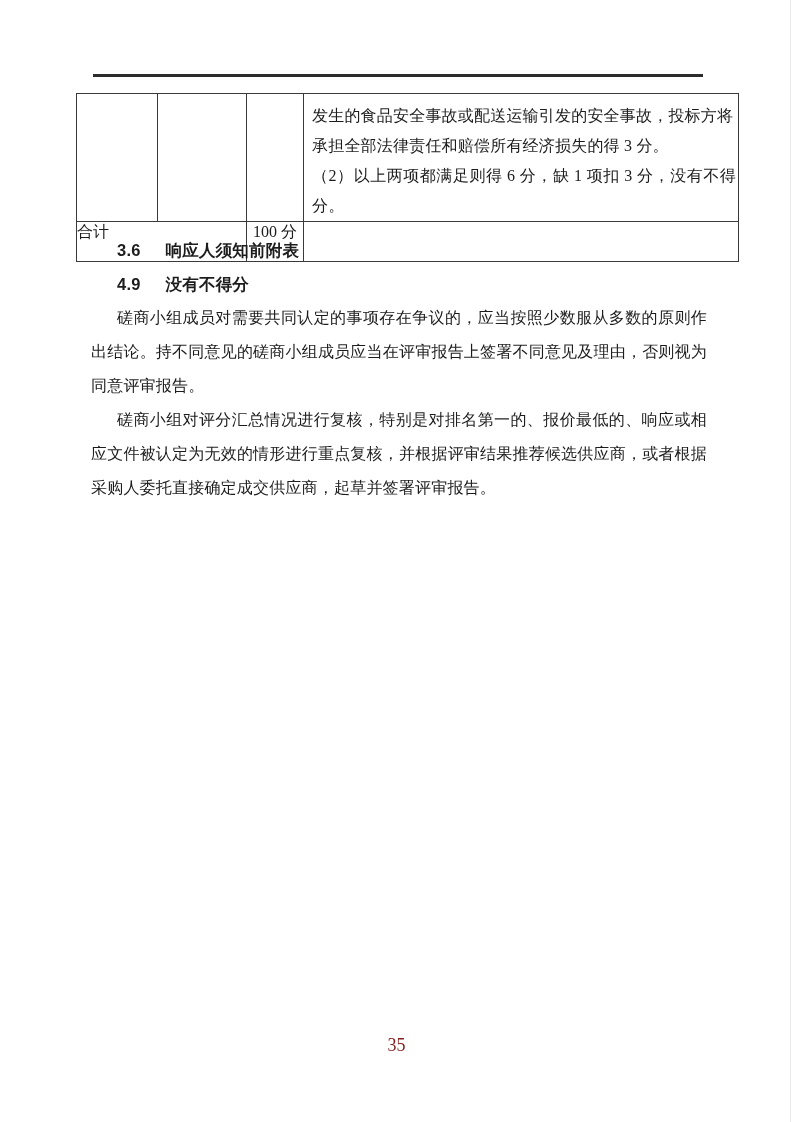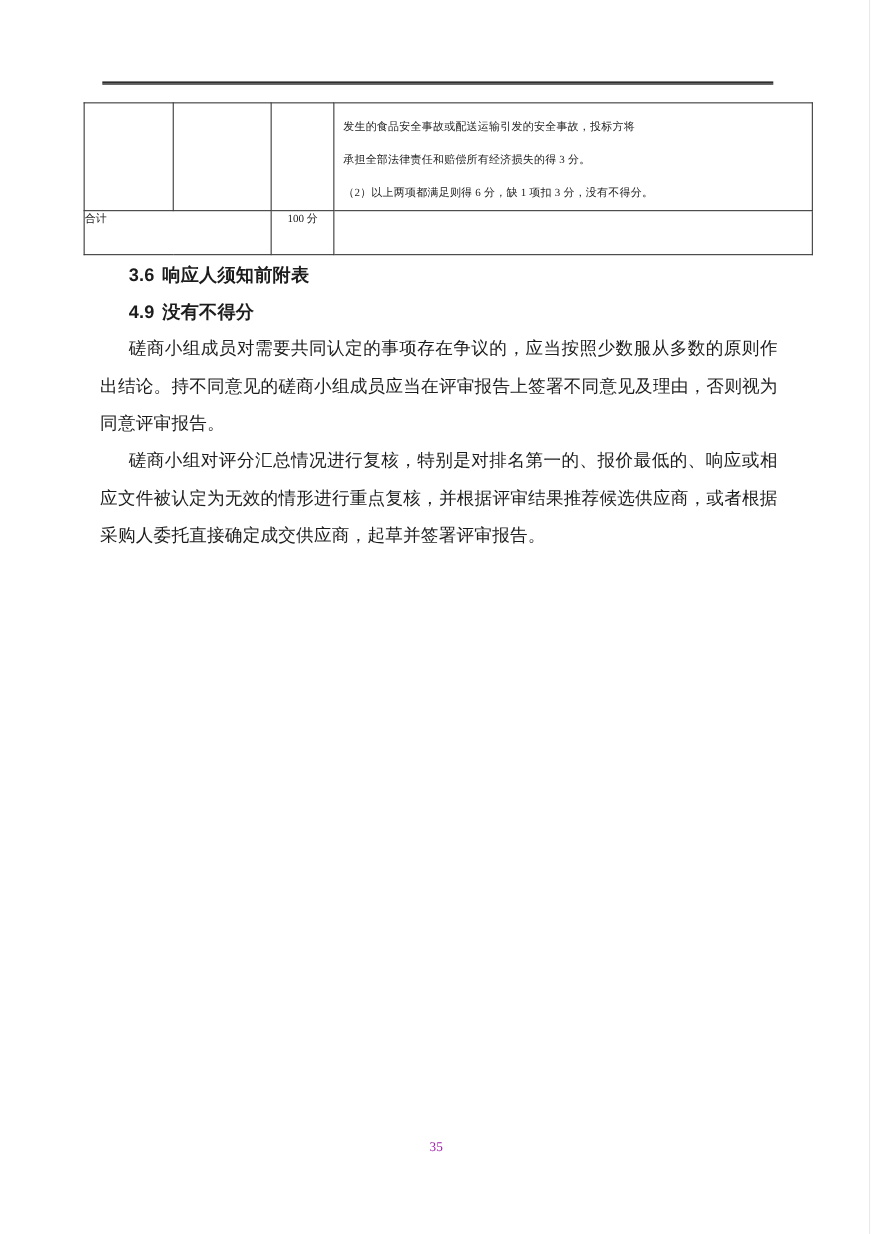--- a/index.html
+++ b/index.html
@@ -33,21 +33,21 @@
   table.score-table {
     position: absolute;
     left: 76px; top: 93px;
     width: 662px;
     border-collapse: collapse;
     table-layout: fixed;
   }
   table.score-table td {
     border: 1.5px solid #3a3a3a;
     vertical-align: top;
-    font-size: 10px;
+    font-size: 16px;
     color: #1c1c1c;
   }
   tr.row-criteria { height: 95px; }
   tr.row-total { height: 40px; }
   td.cell-criteria-text {
     padding: 7px 2px 0 8px;
   }
   td.cell-criteria-text .cell-line {
     line-height: 30px;
     text-align: justify;
@@ -72,31 +72,31 @@
     text-align: justify;
     letter-spacing: 0.2px;
   }
   .content .heading {
     font-family: "Liberation Sans", "DejaVu Sans", sans-serif;
     font-weight: bold;
     font-size: 16.5px;
     padding-left: 26px;
     text-align: left;
   }
-  .content .heading .heading-number { margin-right: 7px; }
+  .content .heading .heading-number { margin-right: 25px; }
   .content p {
     text-indent: 26px;
   }
   .page-number {
     position: absolute;
     left: 0; top: 1035px;
     width: 100%;
     text-align: center;
-    font-size: 12px;
-    color: #a21caf;
+    font-size: 18px;
+    color: #7f1d1d;
   }
 </style>
 </head>
 <body>
 
 <div class="page">
 
   <div class="scan-edge"></div>
 
   <div class="header-rule"></div>

